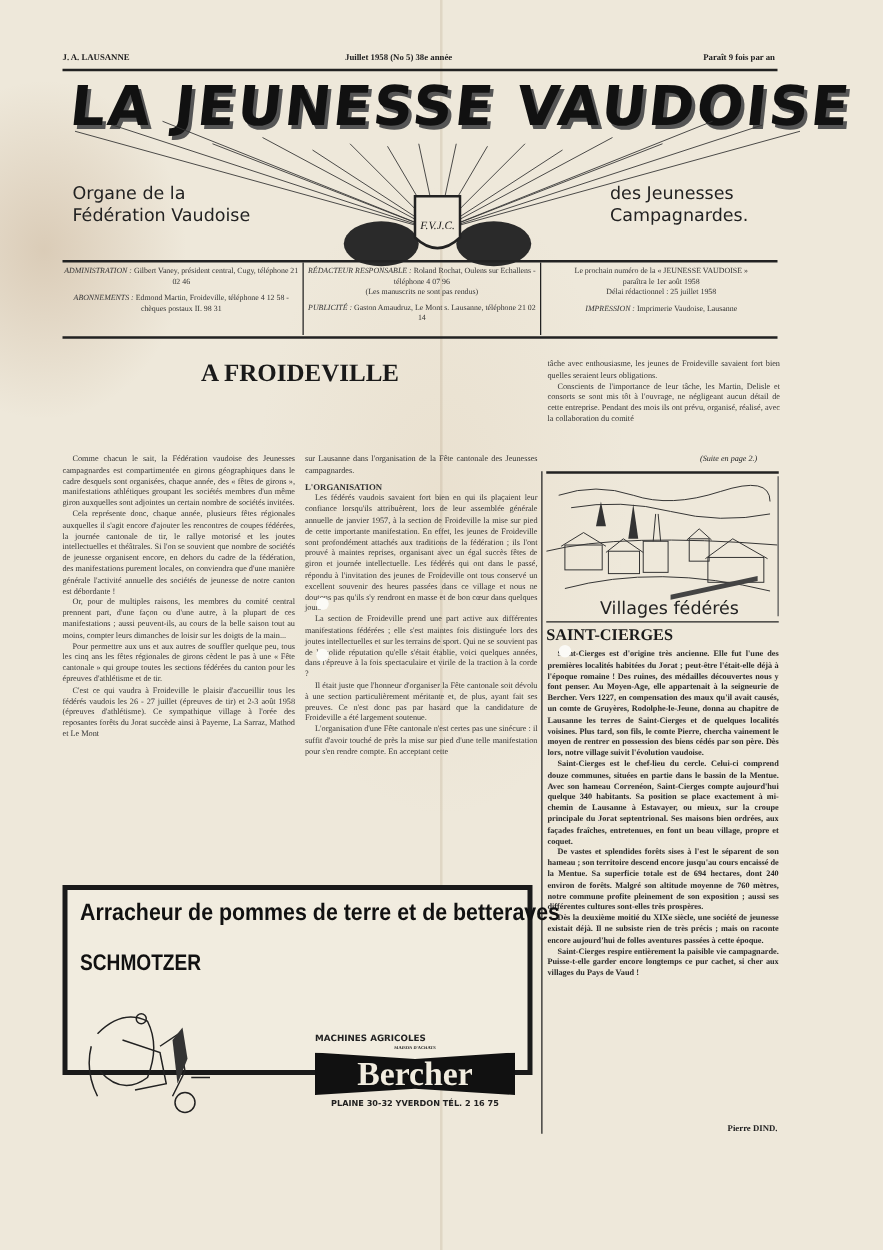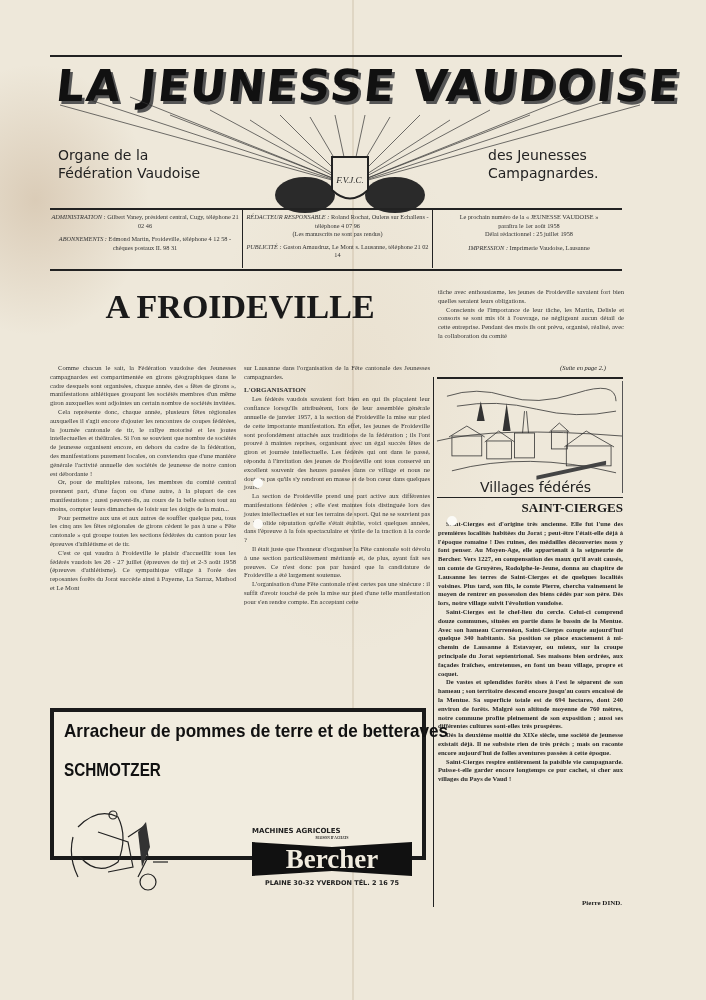--- a/index.html
+++ b/index.html
@@ -32,21 +32,21 @@
   }
   .organe { position: absolute; font-family: "DejaVu Sans", sans-serif; font-size: 14px; line-height: 18px; color: #222; }
 
   .sunburst { position: absolute; left: 40px; top: 95px; width: 620px; height: 120px; }
 
   .info { position: absolute; font-size: 6.3px; line-height: 8.5px; text-align: center; color: #333; }
   .info i { font-style: italic; }
 
   .headline {
     position: absolute; left: 40px; top: 288px; width: 400px; text-align: center;
-    font-family: "Liberation Serif", serif; font-weight: bold; font-size: 34px; color: #1a1a1a;
+    font-family: "Liberation Serif", serif; font-weight: bold; font-size: 20px; color: #1a1a1a;
   }
   .subhead {
     position: absolute; left: 40px; top: 320px; width: 400px; text-align: center;
     font-family: "Liberation Serif", serif; font-weight: bold; font-style: italic; font-size: 23px; color: #1a1a1a;
   }
   .col {
     position: absolute; font-size: 6.6px; line-height: 8.8px; text-align: justify; color: #333;
   }
   .col p { text-indent: 8px; }
   .col h4 { text-align: left; font-size: 7px; font-weight: bold; margin: 4px 0 1px; }
@@ -67,31 +67,36 @@
   .ad-logo .sub { position: absolute; left: 0; top: 9px; width: 160px; text-align: center; font-size: 3.5px; font-weight: bold; }
   .ad-logo .bar {
     position: absolute; left: 0; top: 15px; width: 160px; height: 34px; background: #111;
     clip-path: polygon(0 0, 50% 15%, 100% 0, 100% 100%, 50% 85%, 0 100%);
     color: #f1ecdf; text-align: center; font-family: "Liberation Serif", serif; font-weight: bold; font-size: 27px; line-height: 34px;
   }
   .ad-logo .addr { position: absolute; left: 0; top: 52px; width: 160px; text-align: center; font-family: "DejaVu Sans", sans-serif; font-size: 6.5px; font-weight: bold; }
 
   .vf-box { position: absolute; left: 437px; top: 381px; width: 186px; height: 112px; border-right: 1px solid #555; }
   .vf-label { position: absolute; left: 480px; top: 479px; font-family: "DejaVu Sans", sans-serif; font-size: 14px; color: #222; }
-  .saint-title { position: absolute; left: 437px; top: 500px; width: 186px; text-align: right; font-weight: bold; font-size: 13px; color: #1a1a1a; }
+  .saint-title { position: absolute; left: 437px; top: 500px; width: 186px; text-align: left; font-weight: bold; font-size: 13px; color: #1a1a1a; }
   .dropcap-hole { position: absolute; width: 10px; height: 10px; border-radius: 50%; background: #fbfaf6; }
   .signature { position: absolute; right: 84px; top: 899px; font-size: 7px; font-weight: bold; }
   .suite { position: absolute; left: 560px; top: 364px; font-size: 6.5px; font-style: italic; }
 </style>
 </head>
 <body>
 
 <div class="page">
   <div class="fold"></div>
 
+  <div class="topline">
+    <span style="left:0">J. A. LAUSANNE</span>
+    <span style="left:226px">Juillet 1958 (No 5) 38e année</span>
+    <span style="right:0">Paraît 9 fois par an</span>
+  </div>
   <div class="rule" style="left:50px;top:55px;width:572px;height:1.5px"></div>
 
   <div class="masthead">LA JEUNESSE VAUDOISE</div>
 
   <svg class="sunburst" viewBox="0 0 620 120">
     <g stroke="#333" stroke-width="0.7" fill="none">
       <line x1="310" y1="90" x2="20" y2="10"></line>
         <line x1="310" y1="90" x2="50" y2="5"></line>
       <line x1="310" y1="90" x2="90" y2="2"></line>
         <line x1="310" y1="90" x2="130" y2="20"></line>

